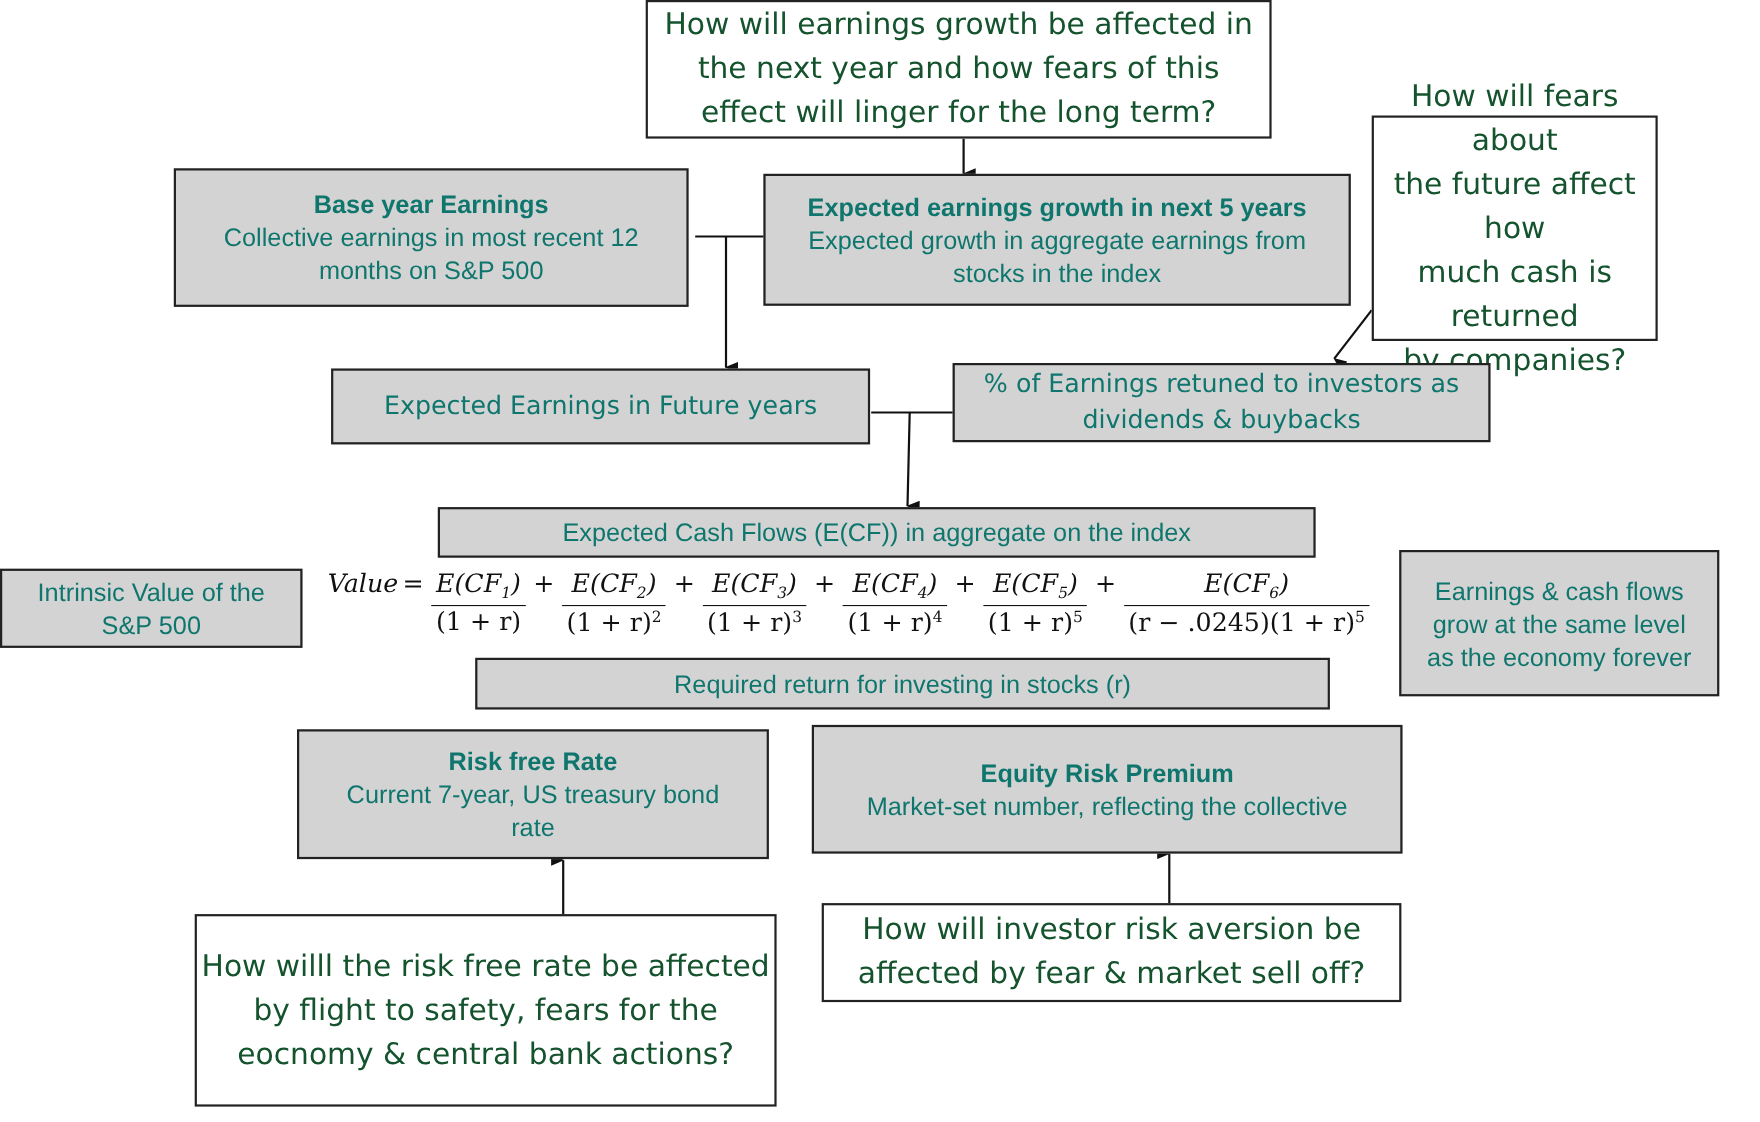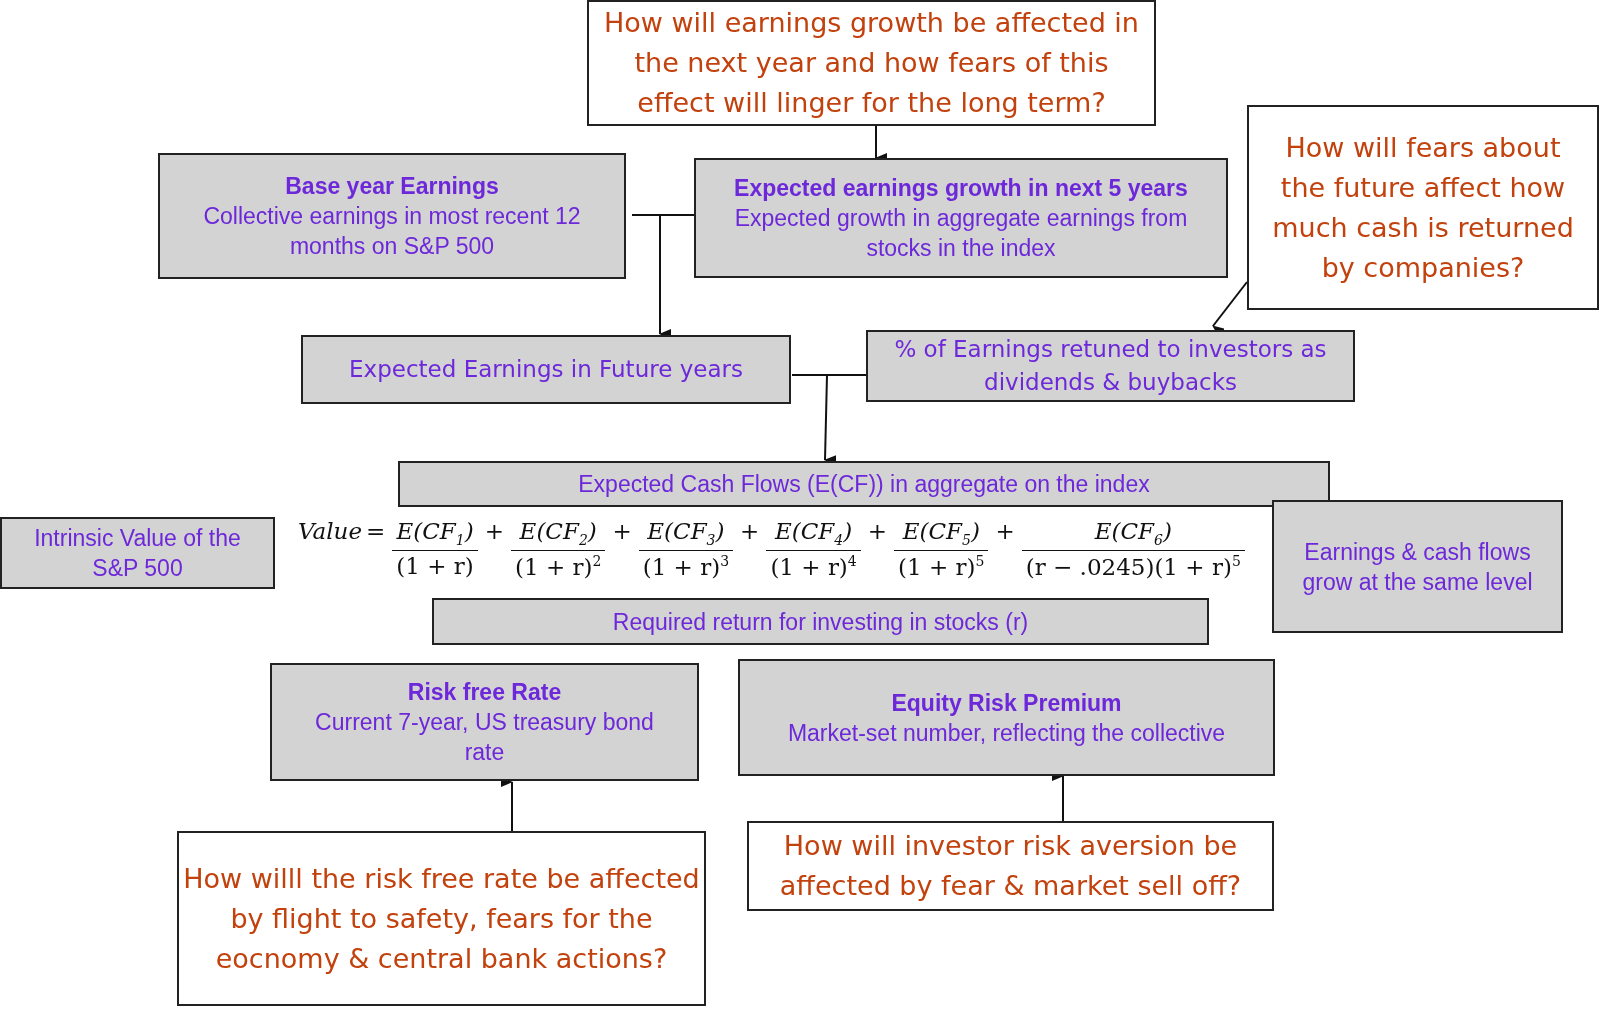--- a/index.html
+++ b/index.html
@@ -1,20 +1,20 @@
 <!DOCTYPE html>
 <html><head>
 <meta charset="utf-8">
 <style>
   html, body { margin:0; padding:0; background:#ffffff; }
   body { width:1600px; height:1020px; position:relative; overflow:hidden; font-family:"Liberation Sans", sans-serif; }
-  .box { position:absolute; box-sizing:border-box; border:2px solid #222; display:flex; flex-direction:column; justify-content:center; align-items:center; text-align:center; color:#6d28d9; }
+  .box { position:absolute; box-sizing:border-box; border:2px solid #222; display:flex; flex-direction:column; justify-content:center; align-items:center; text-align:center; color:#0f766e; }
   .gray { background:#d3d3d3; }
   .white { background:#ffffff; }
-  .q { color:#c2410c; font-family:"DejaVu Sans", sans-serif; font-size:27px; line-height:40px; font-weight:normal; }
+  .q { color:#14532d; font-family:"DejaVu Sans", sans-serif; font-size:27px; line-height:40px; font-weight:normal; }
   .sans { font-size:23px; line-height:30px; }
   .sans2 { font-size:23px; line-height:33px; font-family:"DejaVu Sans", sans-serif; }
   .b { font-weight:bold; }
   svg.lines { position:absolute; left:0; top:0; }
   .formula { position:absolute; left:298px; top:518px; height:70px; display:flex; align-items:flex-start; font-family:"DejaVu Serif", serif; font-size:23px; color:#111; }
   .frac { display:inline-flex; flex-direction:column; align-items:center; margin:0 3px; }
   .frac .num { padding:0 4px 2px; font-style:italic; }
   .frac .den { padding:2px 4px 0; border-top:1.5px solid #111; }
   .op { margin:0 4px; }
   .it { font-style:italic; }
@@ -58,37 +58,37 @@
   <div>Collective earnings in most recent 12</div>
   <div>months on S&amp;P 500</div>
 </div>
 
 <div class="box gray sans" style="left:694px;top:158px;width:534px;height:120px;">
   <div class="b">Expected earnings growth in next 5 years</div>
   <div>Expected growth in aggregate earnings from</div>
   <div>stocks in the index</div>
 </div>
 
-<div class="box white q" style="left:1247px;top:105px;width:352px;height:205px;">
+<div class="box white q" style="left:1247px;top:105px;width:260px;height:205px;">
   <div>How will fears about</div>
   <div>the future affect how</div>
   <div>much cash is returned</div>
   <div>by companies?</div>
 </div>
 
 <div class="box gray sans2" style="left:301px;top:335px;width:490px;height:69px;text-align:center;">
   <div>Expected Earnings in Future years</div>
 </div>
 
 <div class="box gray sans2" style="left:866px;top:330px;width:489px;height:72px;">
   <div>% of Earnings retuned to investors as</div>
   <div>dividends &amp; buybacks</div>
 </div>
 
-<div class="box gray sans" style="left:398px;top:461px;width:932px;height:46px;">
+<div class="box gray sans" style="left:398px;top:461px;width:798px;height:46px;">
   <div>Expected Cash Flows (E(CF)) in aggregate on the index</div>
 </div>
 
 <div class="box gray sans" style="left:0;top:517px;width:275px;height:72px;">
   <div>Intrinsic Value of the</div>
   <div>S&amp;P 500</div>
 </div>
 
 <div class="formula">
   <span class="it">Value</span>
@@ -126,20 +126,21 @@
 
   <span class="frac">
     <span class="num"><span>E(CF</span><sub>6</sub>)</span>
     <span class="den"><span>(r − .0245)(1 + r)</span><sup>5</sup></span>
   </span>
 </div>
 
 <div class="box gray sans" style="left:1272px;top:500px;width:291px;height:133px;">
   <div>Earnings &amp; cash flows</div>
   <div>grow at the same level</div>
+  <div>as the economy forever</div>
 </div>
 
 <div class="box gray sans" style="left:432px;top:598px;width:777px;height:47px;">
   <div>Required return for investing in stocks (r)</div>
 </div>
 
 <div class="box gray sans" style="left:270px;top:663px;width:429px;height:118px;">
   <div class="b">Risk free Rate</div>
   <div>Current 7-year, US treasury bond</div>
   <div>rate</div>

